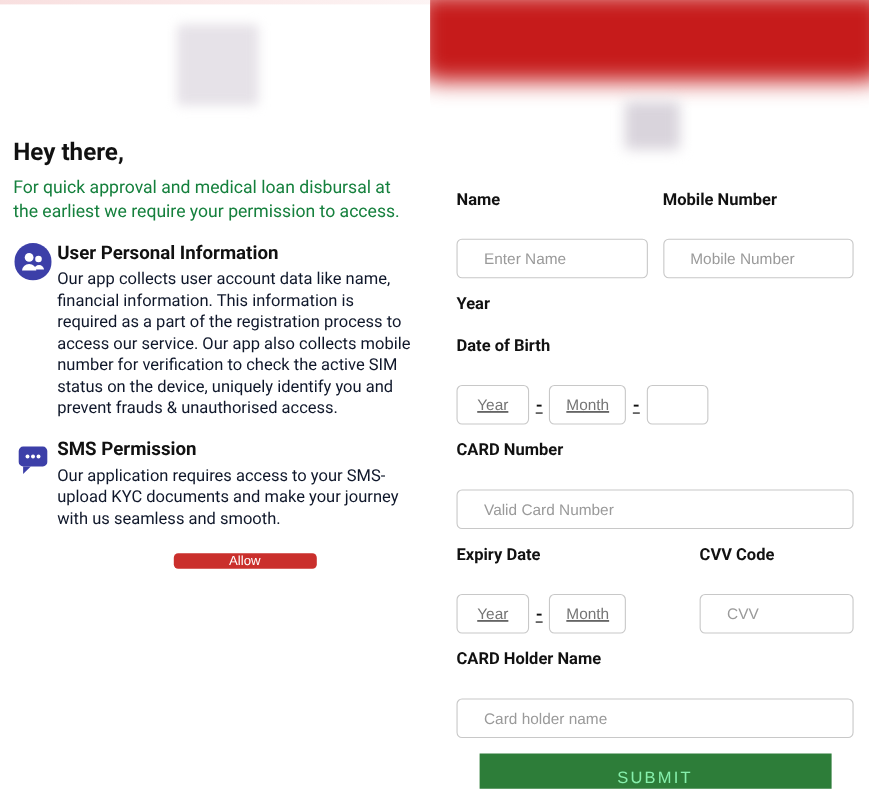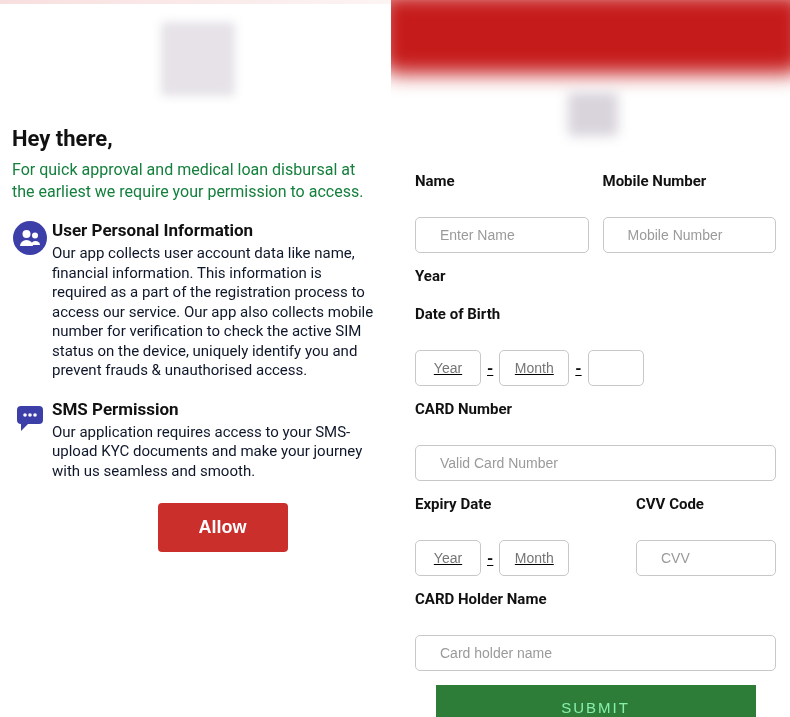--- a/index.html
+++ b/index.html
@@ -88,23 +88,23 @@
       font-size: 18px;
       font-weight: 700;
       color: #111;
       padding: 14px 18px;
       cursor: pointer;
     }
     .btn-allow {
       background: #ca2f2c;
       border: none;
       color: #fff;
-      font-size: 18px;
-      font-weight: 700;
-      padding: 14px 36px;
+      font-size: 12px;
+      font-weight: 400;
+      padding: 0 36px;
       border-radius: 4px;
       cursor: pointer;
       min-width: 130px;
     }
 
     
     .right {
       width: 395px;
       height: 100%;
       position: relative;

